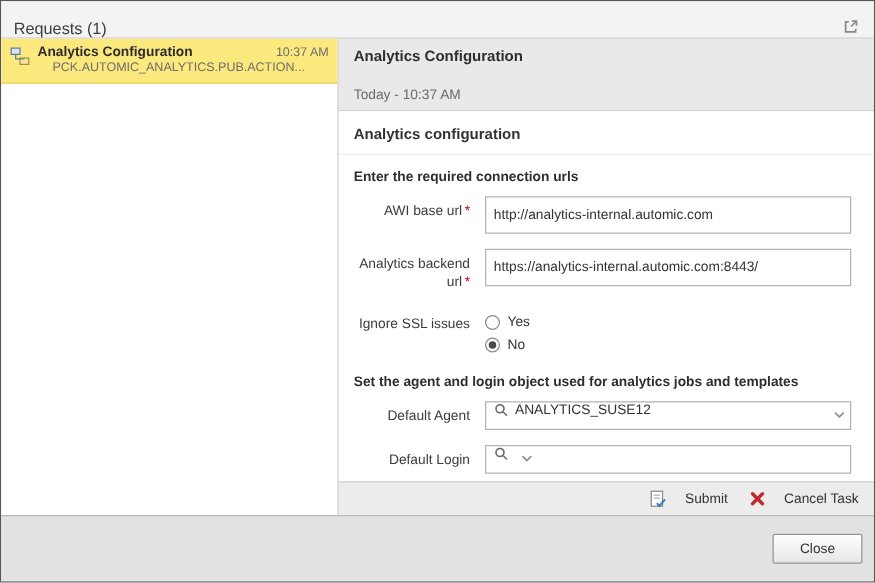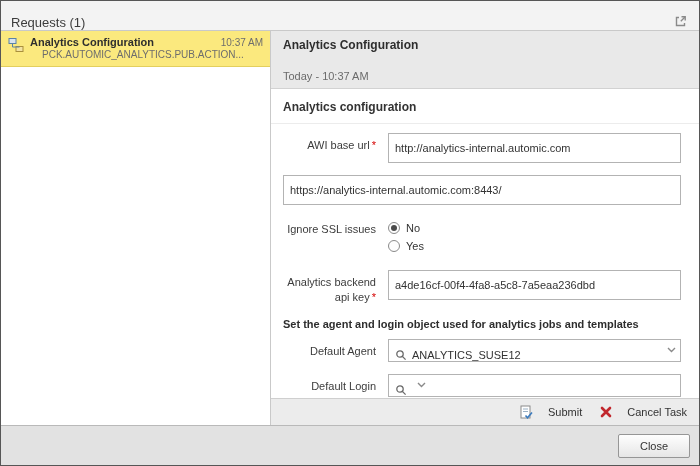--- a/index.html
+++ b/index.html
@@ -62,35 +62,35 @@
   .radio-row { display: flex; align-items: center; margin: 2px 0 6px; cursor: pointer; }
   .radio-circle {
     width: 12px; height: 12px; border-radius: 50%; border: 1px solid #8a8a8a;
     background: #fdfdfd; margin-right: 6px; position: relative; flex: none;
   }
   .radio-circle.checked::after {
     content: ""; position: absolute; inset: 2px; border-radius: 50%; background: #4a4a4a;
   }
   
   .combo {
-    display: flex; align-items: flex-end; height: 23px; border: 1px solid #b3b3b3;
+    display: flex; align-items: flex-start; height: 23px; border: 1px solid #b3b3b3;
     background: #fff; padding-left: 6px; cursor: pointer;
   }
   .combo .mag { display: inline-flex; margin-right: 5px; flex: none; }
   .combo .val { flex: 1; min-width: 0; color: #333; }
   .combo .chev { width: 18px; flex: none; display: flex; align-items: center; justify-content: center; align-self: stretch; }
   
   .action-bar {
     height: 27px; flex: none; background: #ececec; border-top: 1px solid #cfcfcf;
     display: flex; align-items: center; justify-content: flex-end; gap: 18px; padding: 0 12px;
   }
   .action-btn { display: flex; align-items: center; gap: 15px; cursor: pointer; color: #333; }
   
   .bottom-bar {
-    height: 40px; flex: none; background: #e2e2e2; border-top: 1px solid #b9b9b9;
+    height: 53px; flex: none; background: #e2e2e2; border-top: 1px solid #b9b9b9;
     display: flex; align-items: center; justify-content: flex-end; padding: 0 9px;
   }
   .close-btn {
     min-width: 72px; height: 24px; background: linear-gradient(#fefefe, #e6e6e6);
     border: 1px solid #969696; border-radius: 2px; font: inherit; font-size: 11px;
     color: #333; cursor: pointer;
   }
 </style>
 </head>
 <body>
@@ -133,60 +133,56 @@
     <div class="detail-panel">
 
       <div class="detail-header">
         <div class="dtitle">Analytics Configuration</div>
         <div class="dtime">Today - 10:37 AM</div>
       </div>
 
       <div class="form-area">
         <div class="form-title">Analytics configuration</div>
 
+        <div class="section-title">Enter the required connection urls</div>
 
         <div class="form-row">
           <label class="lbl">
             <span>AWI base url</span><span class="req">*</span>
           </label>
           <div class="field">
             <input class="text" type="text" value="http://analytics-internal.automic.com" style="">
           </div>
         </div>
 
         <div class="form-row">
+          <label class="lbl">
+            <span>Analytics backend url</span><span class="req">*</span>
+          </label>
           <div class="field">
             <input class="text" type="text" value="https://analytics-internal.automic.com:8443/" style="">
           </div>
         </div>
 
         <div class="form-row">
           <label class="lbl">
             <span>Ignore SSL issues</span>
           </label>
           <div class="field radios">
+            <div class="radio-row">
+              <span class="radio-circle"></span>
+              <span>Yes</span>
+            </div>
             <div class="radio-row">
               <span class="radio-circle checked"></span>
               <span>No</span>
             </div>
-            <div class="radio-row">
-              <span class="radio-circle"></span>
-              <span>Yes</span>
-            </div>
-          </div>
-        </div>
-
-        <div class="form-row">
-          <label class="lbl">
-            <span>Analytics backend api key</span><span class="req">*</span>
-          </label>
-          <div class="field">
-            <input class="text" type="text" value="a4de16cf-00f4-4fa8-a5c8-7a5eaa236dbd" style="">
-          </div>
-        </div>
+          </div>
+        </div>
+
 
         <div class="section-title">Set the agent and login object used for analytics jobs and templates</div>
 
         <div class="form-row">
           <label class="lbl">
             <span>Default Agent</span>
           </label>
           <div class="field">
             <div class="combo">
               <span class="mag">

